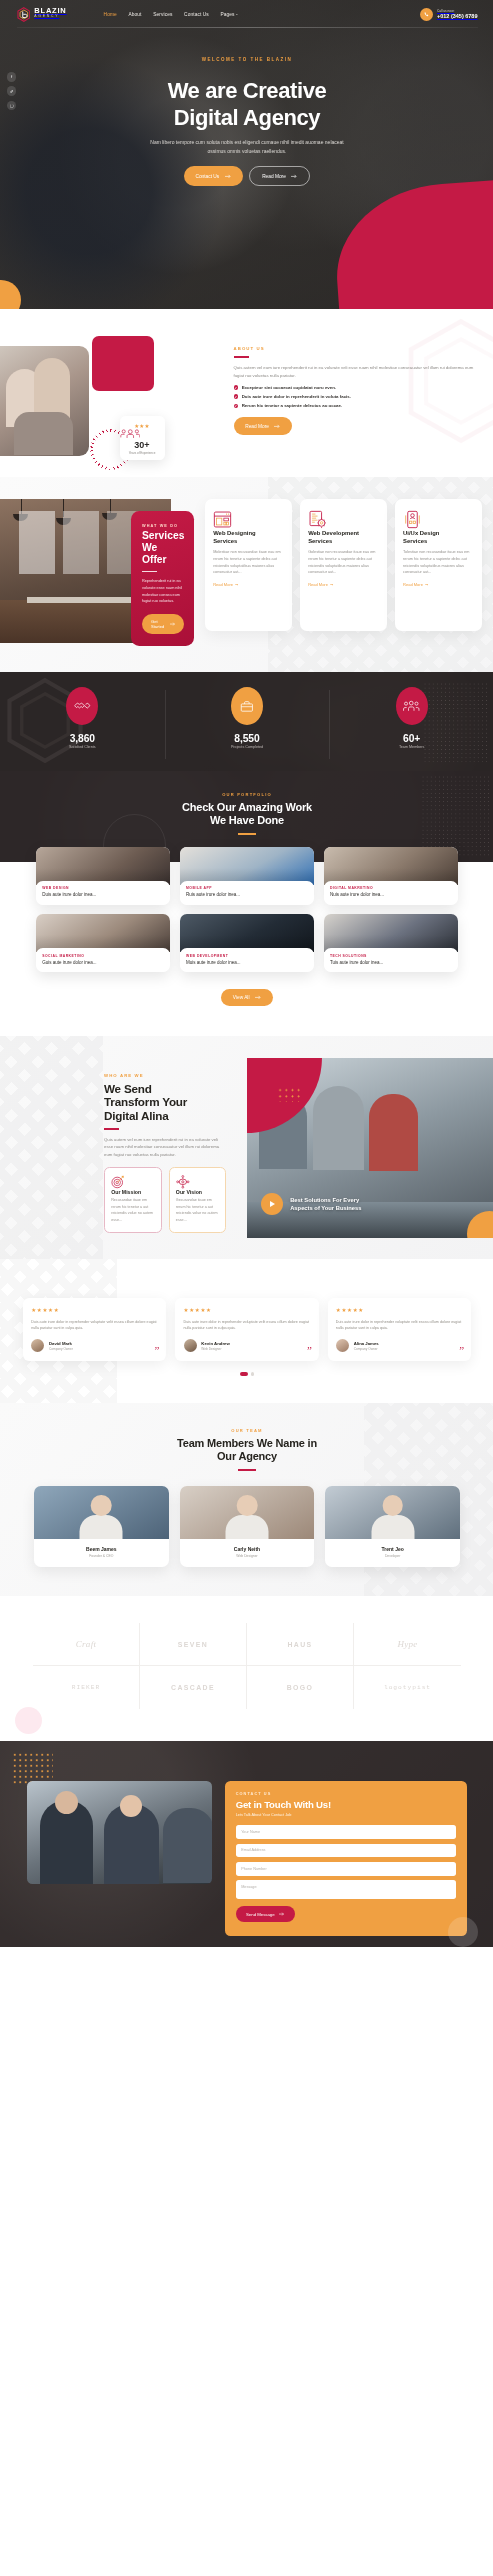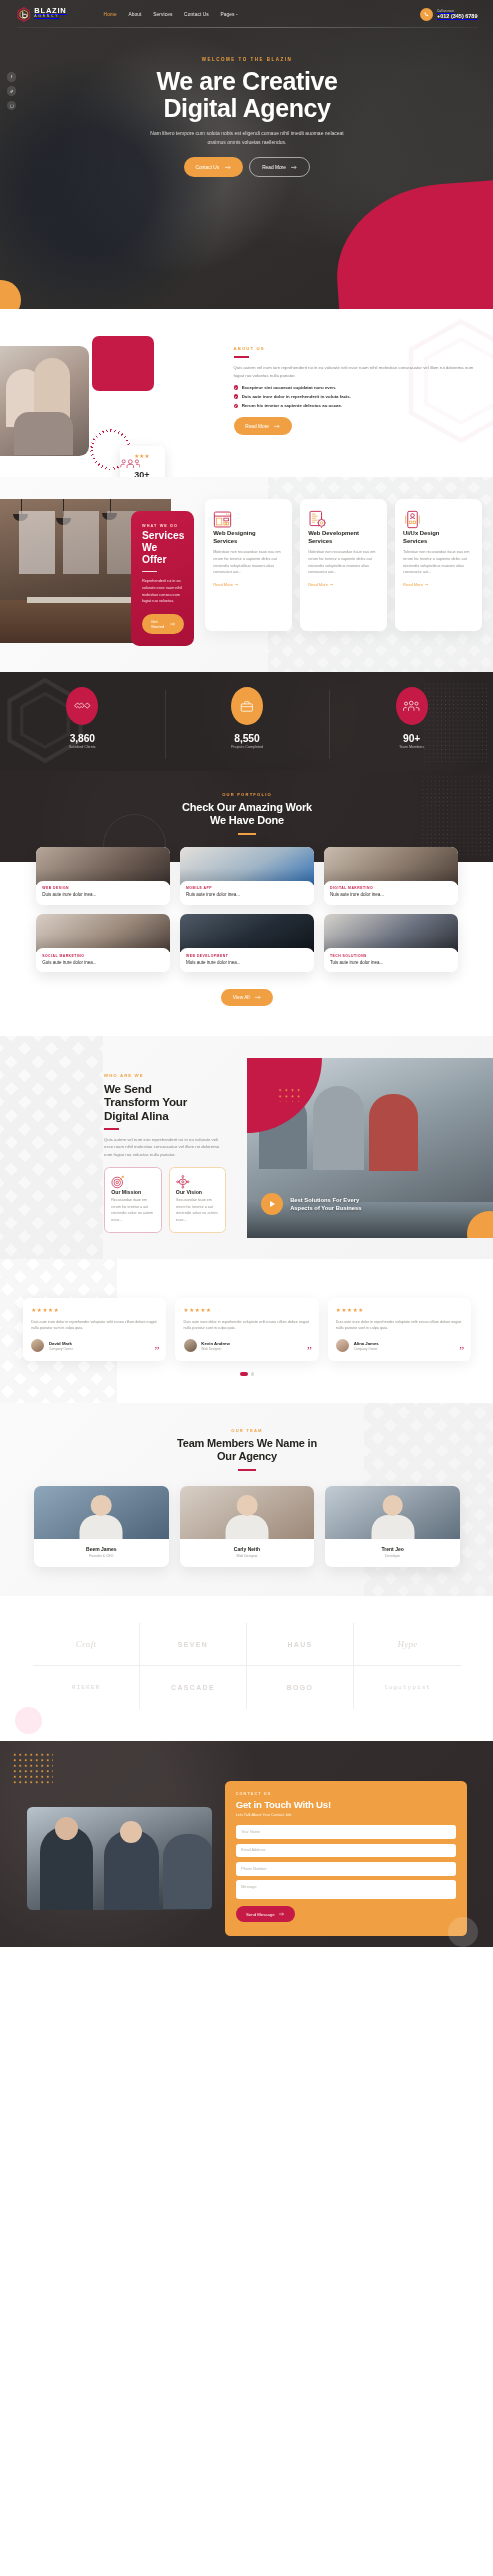--- a/index.html
+++ b/index.html
@@ -37,21 +37,21 @@
   .call-n{font-size:5.5px;color:#fff;font-weight:bold;line-height:6.9px;}
   .navline{position:relative;z-index:6;height:0.7px;margin:5.5px 16.5px 0 16.5px;
     background:linear-gradient(90deg,rgba(255,255,255,.05),rgba(255,255,255,.28),rgba(255,255,255,.05));}
 
   .social{position:absolute;left:6.9px;top:72px;z-index:7;display:flex;flex-direction:column;gap:4.8px;}
   .soc{width:9.6px;height:9.6px;border-radius:50%;background:rgba(255,255,255,.14);
     display:flex;align-items:center;justify-content:center;color:#fff;font-size:4.1px;}
 
   .hero-mid{position:relative;z-index:6;text-align:center;padding-top:29px;}
   .hero-kick{font-size:4.5px;letter-spacing:1.5px;color:#f0a042;font-weight:bold;}
-  .hero-h1{font-size:25px;line-height:27.4px;color:#fff;font-weight:bold;letter-spacing:-0.4px;margin-top:6px;}
+  .hero-h1{font-size:22px;line-height:27.4px;color:#fff;font-weight:bold;letter-spacing:-0.4px;margin-top:15px;}
   .hero-p{font-size:5px;line-height:9px;color:#dedbd7;max-width:199px;margin:6.2px auto 0;}
   .hero-btns{display:flex;gap:6.9px;justify-content:center;margin-top:10.3px;}
   .btn{display:inline-flex;align-items:center;gap:5.5px;font-size:4.8px;border-radius:20.6px;padding:6.2px 11.7px;
     text-decoration:none;white-space:nowrap;}
   .btn-o{background:#f0a042;color:#fff;}
   .btn-g{border:0.7px solid rgba(255,255,255,.55);color:#fff;}
 
   
   .about{position:relative;padding:27.4px 16.5px 20.6px;background:#fff;overflow:hidden;}
   .hexwm{position:absolute;right:-32px;top:6.9px;width:130px;height:130px;opacity:.16;}
@@ -60,21 +60,21 @@
   .ab-red{position:absolute;left:75px;top:0;width:62px;height:55px;background:#c41a45;border-radius:6.9px;}
   .ab-img{position:absolute;left:-16.5px;top:9.6px;width:89px;height:110px;border-radius:0 9.6px 9.6px 0;overflow:hidden;
     background:linear-gradient(150deg,#cfc6bd,#a9968b 45%,#6f625c);}
   .ab-img .f1{position:absolute;left:5.5px;top:23px;width:37px;height:58px;border-radius:20.6px 20.6px 0 0;background:#e3d3c6;}
   .ab-img .f2{position:absolute;left:34px;top:12.3px;width:36px;height:69px;border-radius:19px 19px 0 0;background:#d9c6b5;}
   .ab-img .f3{position:absolute;left:13.7px;top:66px;width:59px;height:43px;border-radius:15px 15px 0 0;background:#9a8c84;}
   .ab-dots{position:absolute;left:73px;top:93px;width:41px;height:41px;border-radius:50%;
     background:repeating-conic-gradient(#c41a45 0 3deg, transparent 3deg 12deg);
     -webkit-mask:radial-gradient(circle,transparent 60%,#000 62% 100%);
             mask:radial-gradient(circle,transparent 60%,#000 62% 100%);}
-  .badge{position:absolute;left:103px;top:110px;width:45px;padding:6.2px 0 5.5px;background:#fff;border-radius:5.5px;
+  .badge{position:absolute;left:103px;top:80px;width:45px;padding:6.2px 0 5.5px;background:#fff;border-radius:5.5px;
     box-shadow:0 3.4px 12.3px rgba(0,0,0,.11);text-align:center;}
   .badge .stars{font-size:5.5px;color:#f0a042;letter-spacing:0.3px;}
   .badge .ppl{font-size:7.5px;color:#c41a45;line-height:8.2px;margin-top:0.7px;}
   .badge .num{font-size:9px;font-weight:bold;color:#2c2a28;line-height:10.3px;margin-top:1.4px;}
   .badge .lbl{font-size:3px;color:#8d8a86;}
 
   .about-right{flex:1;padding-top:9.6px;}
   .kick{font-size:4.3px;letter-spacing:1.1px;color:#f0a042;font-weight:bold;}
   .h2{font-size:11.7px;line-height:13.7px;font-weight:bold;color:#26241f;margin-top:3.4px;letter-spacing:-0.2px;}
   .rule{width:15px;height:1.4px;background:#c41a45;margin:5.5px 0 6.2px;}
@@ -250,21 +250,21 @@
   .cl.mono span{font-family:"Liberation Mono",monospace;font-size:6.2px;letter-spacing:1px;}
   .cl.bold span{font-weight:bold;font-size:6.9px;letter-spacing:1.4px;}
 
   
   .contact{position:relative;padding:22px 0 0;overflow:hidden;background:#332d2d;min-height:206px;}
   .ct-bg{position:absolute;inset:0;opacity:.4;
     background:radial-gradient(circle at 20% 30%, rgba(160,150,145,.3) 0 18%, transparent 38%),
                linear-gradient(135deg,#3e3635,#2a2425);}
   .ct-dots{position:absolute;left:12.3px;top:11px;width:41px;height:32px;
     background:radial-gradient(#f0a042 0.8px,transparent 1px) 0 0/5.5px 5.5px;opacity:.85;}
-  .ct-row{position:relative;z-index:4;display:flex;align-items:center;padding:18px 27.4px 0;}
+  .ct-row{position:relative;z-index:4;display:flex;align-items:flex-start;padding:18px 27.4px 0;}
   .ct-img{width:185px;height:103px;border-radius:5.5px;overflow:hidden;position:relative;flex:0 0 auto;
     background:linear-gradient(160deg,#b9c3cb,#6a737b 50%,#2d3338);}
   .ct-img .m1{position:absolute;left:12.3px;top:19px;width:53px;height:84px;border-radius:26px 26px 0 0;background:#2e3640;}
   .ct-img .m1h{position:absolute;left:27.4px;top:9.6px;width:23px;height:23px;border-radius:50%;background:#d8b79c;}
   .ct-img .m2{position:absolute;left:77px;top:23px;width:55px;height:80px;border-radius:26px 26px 0 0;background:#3a4350;}
   .ct-img .m2h{position:absolute;left:93px;top:13.7px;width:22px;height:22px;border-radius:50%;background:#e3c3a8;}
   .ct-img .m3{position:absolute;left:136px;top:27.4px;width:51px;height:75px;border-radius:23px 23px 0 0;background:#4a5460;}
   .form{margin-left:12.3px;flex:1;background:#f0a042;border-radius:5.5px;padding:11px 11px 13.7px;position:relative;}
   .form .kick{color:#ffe9d0;font-size:3.8px;letter-spacing:1.1px;}
   .form h3{font-size:9.6px;line-height:11px;color:#fff;font-weight:bold;margin-top:2.7px;letter-spacing:-0.2px;}
@@ -563,21 +563,21 @@
       </div>
       <div class="stat">
         <div class="circ c-r">
           <svg viewBox="0 0 30 20" width="16.5" height="11.7">
             <circle cx="15" cy="5" r="3.4" fill="none" stroke="#fff" stroke-width="1.3"></circle>
             <circle cx="5.5" cy="6" r="2.8" fill="none" stroke="#fff" stroke-width="1.3"></circle>
             <circle cx="24.5" cy="6" r="2.8" fill="none" stroke="#fff" stroke-width="1.3"></circle>
             <path d="M10 19v-4.4c0-1.5 1.2-2.6 2.6-2.6h4.8c1.4 0 2.6 1.1 2.6 2.6V19M1 19v-3.5c0-1.3 1-2.3 2.3-2.3h3.4M29 19v-3.5c0-1.3-1-2.3-2.3-2.3h-3.4" fill="none" stroke="#fff" stroke-width="1.3"></path>
           </svg>
         </div>
-        <div class="n">90+</div>
+        <div class="n">60+</div>
         <div class="l">Team Members</div>
       </div>
     </div>
   </section>
 
   <section class="port">
     <div class="port-top">
       <div class="port-top-bg"></div>
       <div class="port-top-shade"></div>
       <div class="port-dots"></div>

